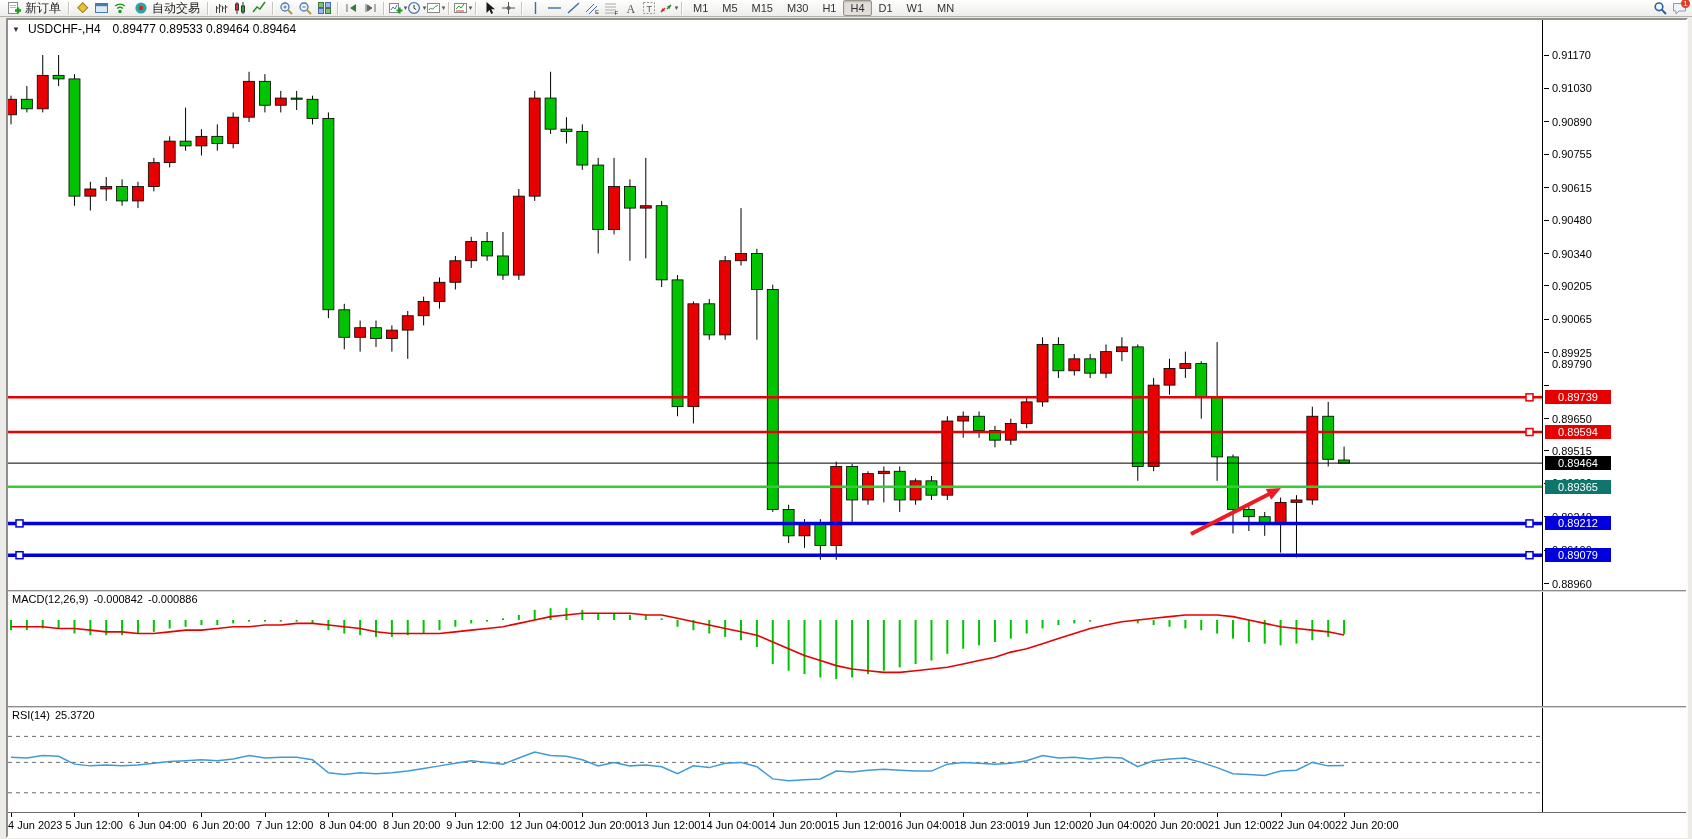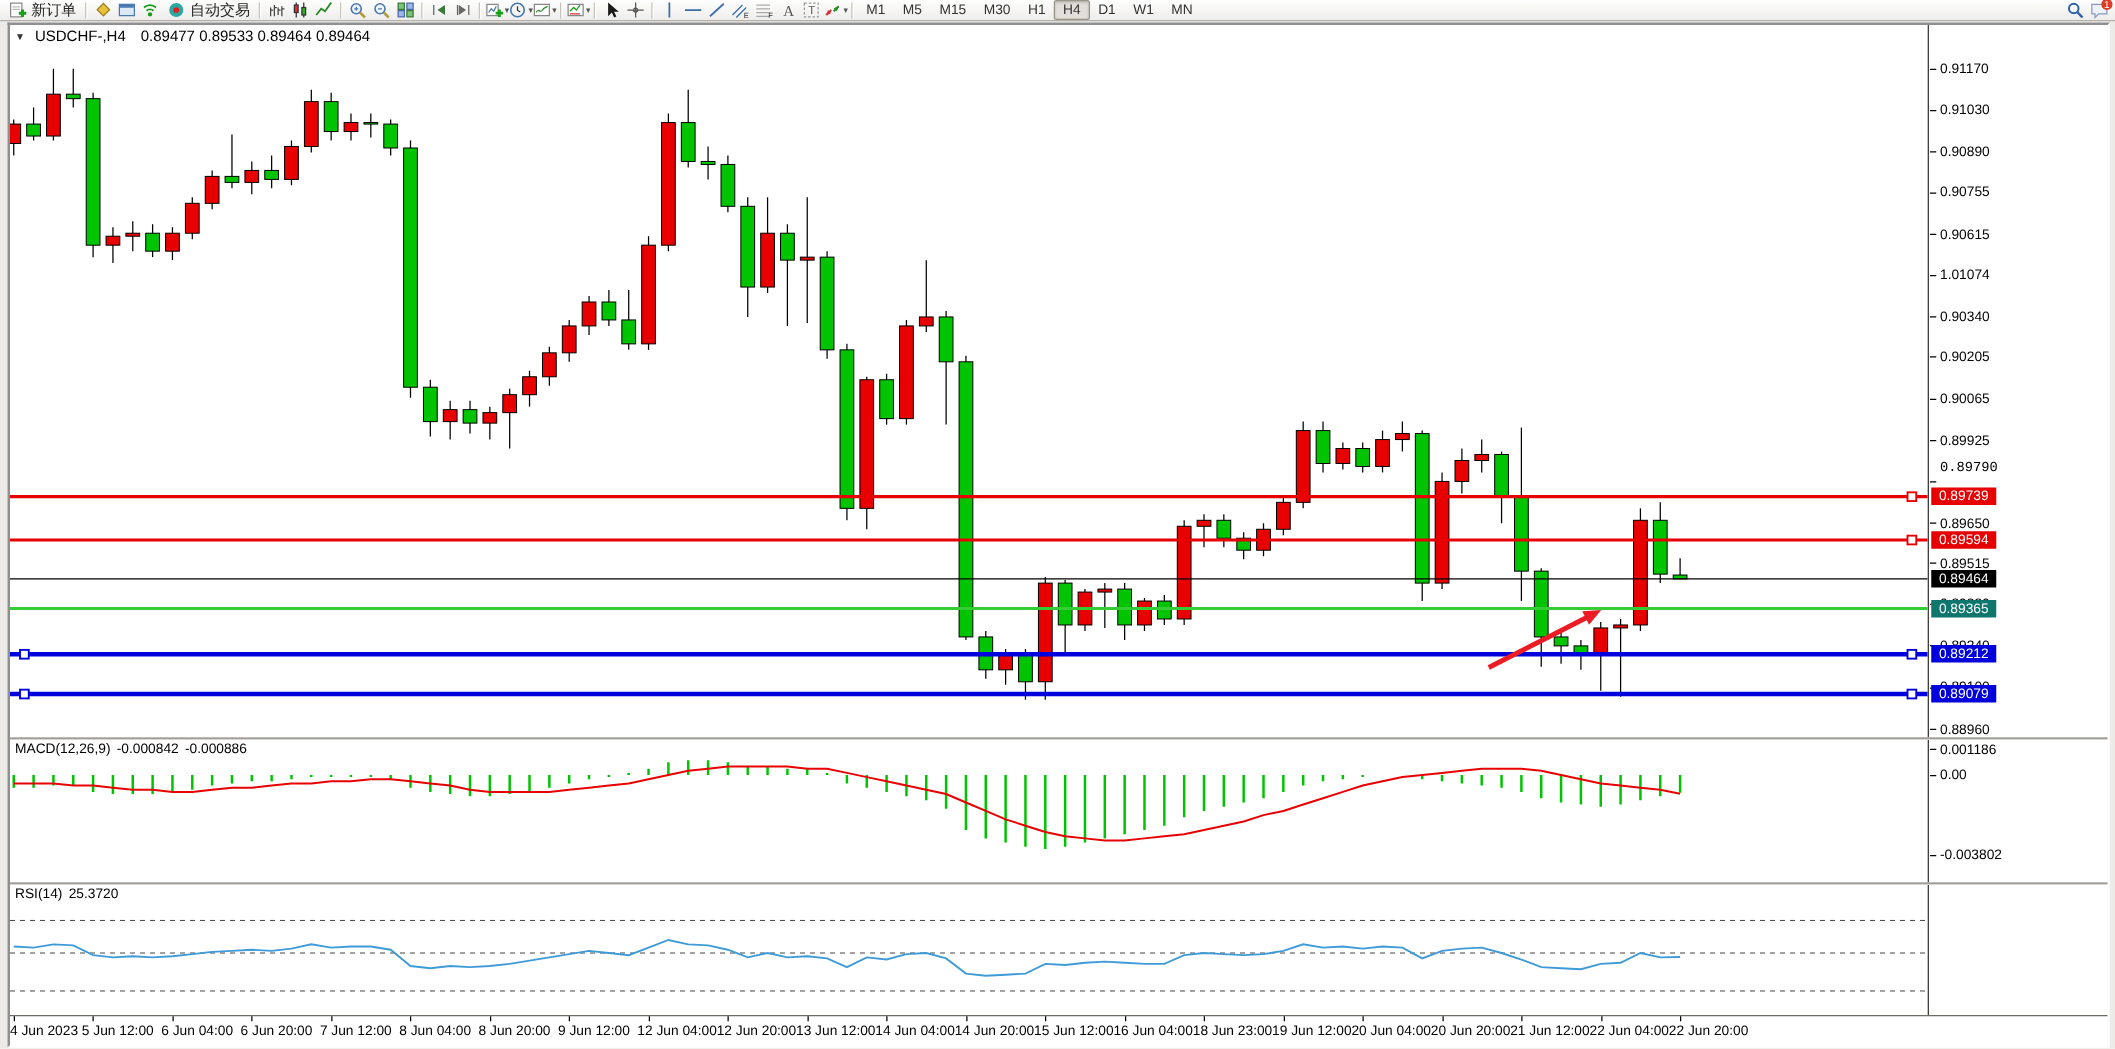--- a/index.html
+++ b/index.html
@@ -16,21 +16,21 @@
   .badge{position:absolute;top:-2px;right:-3px;background:#e03b24;color:#fff;font-size:8px;line-height:9px;width:9px;height:9px;border-radius:50%;text-align:center;}
   
   .chartwin{position:absolute;left:6px;top:18px;width:1682px;height:820px;background:#fff;border:2px solid;border-color:#8f8f8f #fbfbfb #fbfbfb #8f8f8f;box-sizing:border-box;}
   .pane{position:absolute;left:0;width:100%;}
   .pane svg{position:absolute;left:0;top:0;display:block;}
   .plotborder{border-right:1px solid #000;box-sizing:border-box;}
   .hsep{position:absolute;left:0;width:100%;height:2px;background:#d8d5d0;border-top:1px solid #8e8b86;box-sizing:border-box;}
   .yaxis{position:absolute;left:1536px;top:0;right:0;height:100%;background:#fff;}
   .ytick{position:absolute;left:8px;font-size:11px;color:#000;line-height:12px;white-space:nowrap;}
   .ydash{position:absolute;left:0;width:5px;height:1px;background:#000;}
-  .tag{position:absolute;left:1px;width:52px;height:14px;line-height:14px;font-size:11px;color:#fff;text-align:center;white-space:nowrap;}
+  .tag{position:absolute;left:1px;width:66px;height:14px;line-height:14px;font-size:11px;color:#fff;text-align:center;white-space:nowrap;}
   .paneTitle{position:absolute;top:2px;left:4px;font-size:12px;color:#000;display:flex;align-items:center;gap:6px;white-space:pre;}
   .paneTitle.small{font-size:11px;top:1px;gap:5px;}
   .collapse{font-size:8px;color:#333;margin-right:2px;}
   .xaxis{position:absolute;left:0;width:100%;background:#fff;border-top:1px solid #6f6c67;box-sizing:border-box;}
   .xlabel{position:absolute;top:6px;font-size:11px;color:#000;white-space:nowrap;}
   .xtick{position:absolute;top:0;width:1px;height:4px;background:#000;}
 </style>
 </head>
 <body>
 
@@ -515,31 +515,31 @@
         <div class="ytick" style="top: 29px;">0.91170</div>
         <div class="ydash" style="top: 67.9922px;"></div>
         <div class="ytick" style="top: 62.4922px;">0.91030</div>
         <div class="ydash" style="top: 101.484px;"></div>
         <div class="ytick" style="top: 95.9844px;">0.90890</div>
         <div class="ydash" style="top: 133.78px;"></div>
         <div class="ytick" style="top: 128.28px;">0.90755</div>
         <div class="ydash" style="top: 167.273px;"></div>
         <div class="ytick" style="top: 161.773px;">0.90615</div>
         <div class="ydash" style="top: 199.569px;"></div>
-        <div class="ytick" style="top: 194.069px;">1.01074</div>
+        <div class="ytick" style="top: 194.069px;">0.90480</div>
         <div class="ydash" style="top: 233.061px;"></div>
         <div class="ytick" style="top: 227.561px;">0.90340</div>
         <div class="ydash" style="top: 265.357px;"></div>
         <div class="ytick" style="top: 259.857px;">0.90205</div>
         <div class="ydash" style="top: 298.849px;"></div>
         <div class="ytick" style="top: 293.349px;">0.90065</div>
         <div class="ydash" style="top: 332.341px;"></div>
         <div class="ytick" style="top: 326.841px;">0.89925</div>
         <div class="ydash" style="top: 364.637px;"></div>
-        <div class="ytick" style="top: 349px; font-family: Liberation Mono, monospace;">0.89790</div>
+        <div class="ytick" style="top: 338px;">0.89790</div>
         <div class="ydash" style="top: 398.13px;"></div>
         <div class="ytick" style="top: 392.63px;">0.89650</div>
         <div class="ydash" style="top: 430.426px;"></div>
         <div class="ytick" style="top: 424.926px;">0.89515</div>
         <div class="ydash" style="top: 462.722px;"></div>
         <div class="ytick" style="top: 457.222px;">0.89380</div>
         <div class="ydash" style="top: 496.214px;"></div>
         <div class="ytick" style="top: 490.714px;">0.89240</div>
         <div class="ydash" style="top: 529.706px;"></div>
         <div class="ytick" style="top: 524.206px;">0.89100</div>
@@ -643,28 +643,20 @@
         <line x1="1304.34" y1="28" x2="1304.34" y2="48.28" stroke="#00c400" stroke-width="2"></line>
         <line x1="1320.21" y1="28" x2="1320.21" y2="44.9" stroke="#00c400" stroke-width="2"></line>
         <line x1="1336.08" y1="28" x2="1336.08" y2="42.2298" stroke="#00c400" stroke-width="2"></line>
         <polyline points="3,34.76 18.869999999999997,34.76 34.739999999999995,34.76 50.61,36.45 66.47999999999999,36.45 82.35,38.14 98.22,39.83 114.08999999999999,39.83 129.95999999999998,41.52 145.82999999999998,41.52 161.7,39.83 177.57,38.14 193.44,38.14 209.31,36.45 225.17999999999998,34.76 241.04999999999998,34.76 256.91999999999996,33.07 272.78999999999996,33.07 288.65999999999997,31.38 304.53,31.38 320.4,33.07 336.27,34.76 352.14,36.45 368.01,39.83 383.88,41.52 399.75,41.52 415.62,41.52 431.48999999999995,41.52 447.35999999999996,39.83 463.22999999999996,38.14 479.09999999999997,36.45 494.96999999999997,34.76 510.84,31.38 526.7099999999999,28 542.5799999999999,24.62 558.4499999999999,22.93 574.3199999999999,21.24 590.1899999999999,21.24 606.06,21.24 621.93,21.24 637.8,22.93 653.67,22.93 669.54,26.31 685.41,29.69 701.28,33.07 717.15,36.45 733.02,39.83 748.89,43.21 764.76,49.97 780.63,56.73 796.5,63.489999999999995 812.37,68.56 828.24,73.63 844.11,77.00999999999999 859.9799999999999,78.7 875.8499999999999,80.39 891.7199999999999,80.39 907.5899999999999,78.7 923.4599999999999,77.00999999999999 939.3299999999999,75.32 955.1999999999999,71.94 971.0699999999999,68.56 986.9399999999999,65.18 1002.81,60.11 1018.68,56.73 1034.55,51.66 1050.4199999999998,46.59 1066.29,41.52 1082.1599999999999,36.45 1098.03,33.07 1113.8999999999999,29.69 1129.77,28 1145.6399999999999,26.31 1161.51,24.62 1177.3799999999999,22.93 1193.25,22.93 1209.12,22.93 1224.99,24.62 1240.86,28 1256.73,31.38 1272.6,34.76 1288.47,36.45 1304.34,38.14 1320.21,39.83 1336.08,42.9734" fill="none" stroke="#e80000" stroke-width="1.6"></polyline>
       </svg>
     <div class="paneTitle small">
       <span>MACD(12,26,9)</span>
       <span>-0.000842</span>
       <span>-0.000886</span>
     </div>
-    <div class="yaxis" id="yaxis-macd">
-        <div class="ydash" style="top: 7.4566px;"></div>
-        <div class="ytick" style="top: 1.9566px;">0.001186</div>
-        <div class="ydash" style="top: 27.5px;"></div>
-        <div class="ytick" style="top: 22px;">0.00</div>
-        <div class="ydash" style="top: 91.7538px;"></div>
-        <div class="ytick" style="top: 86.2538px;">-0.003802</div>
-      </div>
   </div>
   <div class="hsep" style="top:686px;"></div>
 
   <div class="pane" id="rsi-pane" style="top:688px;height:104px;">
     <svg id="rsi-svg" class="plotborder" width="1535" height="104">
         <rect x="0" y="0" width="1535" height="104" fill="#fff"></rect>
         <line x1="0" y1="28.36" x2="1535" y2="28.36" stroke="#444" stroke-width="0.8" stroke-dasharray="4,4"></line>
         <line x1="0" y1="54.4" x2="1535" y2="54.4" stroke="#444" stroke-width="0.8" stroke-dasharray="4,4"></line>
         <line x1="0" y1="84.78" x2="1535" y2="84.78" stroke="#444" stroke-width="0.8" stroke-dasharray="4,4"></line>
         <polyline points="3,49.192 18.869999999999997,50.06 34.739999999999995,47.456 50.61,48.324 66.47999999999999,56.136 82.35,57.872 98.22,57.004 114.08999999999999,57.872 129.95999999999998,57.004 145.82999999999998,55.268 161.7,53.532 177.57,52.664 193.44,51.796 209.31,52.664 225.17999999999998,50.928 241.04999999999998,47.456 256.91999999999996,50.06 272.78999999999996,49.192 288.65999999999997,49.192 304.53,51.796 320.4,64.816 336.27,66.55199999999999 352.14,64.816 368.01,65.684 383.88,64.816 399.75,63.08 415.62,60.476 431.48999999999995,57.872 447.35999999999996,55.268 463.22999999999996,52.664 479.09999999999997,54.4 494.96999999999997,56.136 510.84,50.06 526.7099999999999,43.984 542.5799999999999,47.456 558.4499999999999,48.324 574.3199999999999,51.796 590.1899999999999,57.872 606.06,54.4 621.93,57.872 637.8,57.004 653.67,58.74 669.54,65.684 685.41,57.872 701.28,59.608 717.15,55.268 733.02,54.4 748.89,58.74 764.76,70.892 780.63,72.628 796.5,71.75999999999999 812.37,70.892 828.24,63.08 844.11,63.948 859.9799999999999,62.211999999999996 875.8499999999999,61.344 891.7199999999999,62.211999999999996 907.5899999999999,63.08 923.4599999999999,63.08 939.3299999999999,56.136 955.1999999999999,54.4 971.0699999999999,55.268 986.9399999999999,56.136 1002.81,55.268 1018.68,52.664 1034.55,47.456 1050.4199999999998,50.06 1066.29,49.192 1082.1599999999999,50.928 1098.03,49.192 1113.8999999999999,50.06 1129.77,58.74 1145.6399999999999,52.664 1161.51,50.928 1177.3799999999999,50.06 1193.25,54.4 1209.12,59.608 1224.99,65.684 1240.86,66.55199999999999 1256.73,67.42 1272.6,63.08 1288.47,62.211999999999996 1304.34,54.4 1320.21,57.872 1336.08,57.58556" fill="none" stroke="#3f9bd8" stroke-width="1.5"></polyline>

